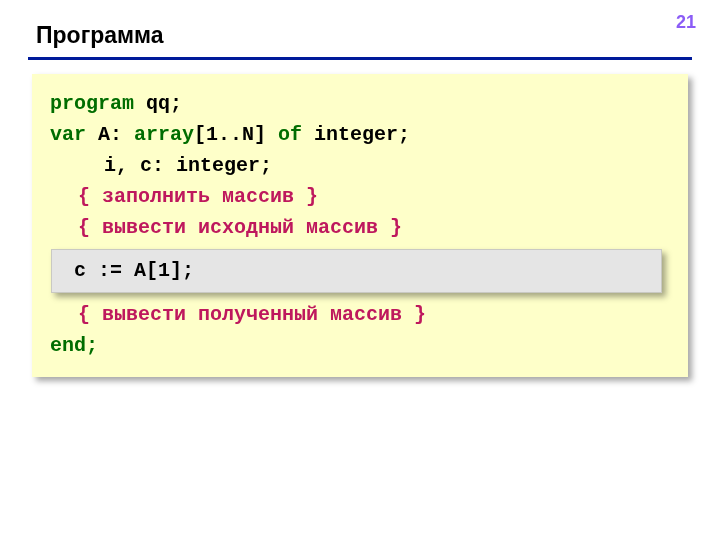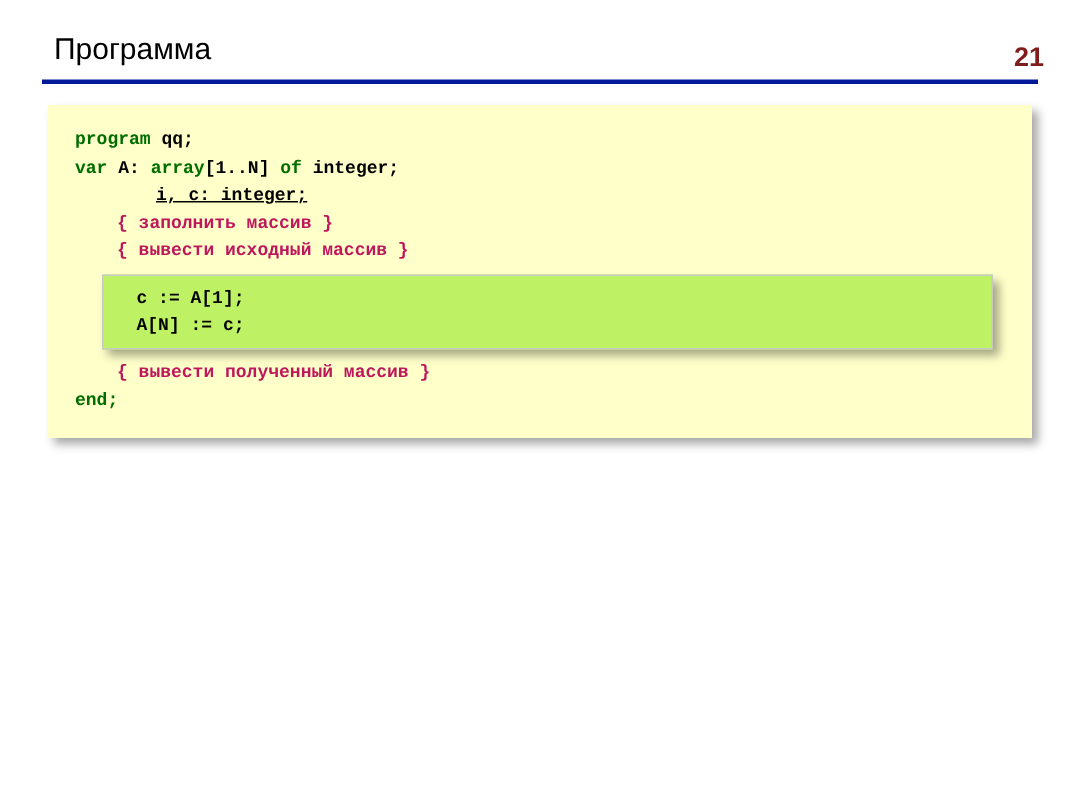--- a/index.html
+++ b/index.html
@@ -6,57 +6,57 @@
   body {
     width: 720px;
     height: 540px;
     background: #fff;
     font-family: Arial, Helvetica, sans-serif;
     position: relative;
     overflow: hidden;
   }
   .page-number {
     position: absolute;
-    top: 28px;
+    top: 12px;
     right: 24px;
     font-size: 18px;
     font-weight: bold;
-    color: #7f1d1d;
+    color: #8b5cf6;
     margin-left: 25px;
   }
   .title {
     padding: 22px 0 0 36px;
-    font-size: 20px;
-    font-weight: normal;
+    font-size: 23px;
+    font-weight: bold;
     color: #000;
   }
   .title-rule {
     margin: 8px 28px 0 28px;
     border: none;
     border-top: 3px solid #001a9a;
   }
   .code-block {
     margin: 14px 32px 0 32px;
     background: #feffc9;
     box-shadow: 4px 4px 6px rgba(0,0,0,0.35);
     padding: 14px 20px 16px 18px;
     font-family: "Courier New", Courier, monospace;
-    font-size: 12px;
+    font-size: 20px;
     font-weight: bold;
     line-height: 1.55;
     color: #000;
     position: relative;
   }
   .kw-green { color: #006d00; }
   .kw-blue  { color: #be185d; }
   .indent-1 { padding-left: 28px; }
-  .indent-var { padding-left: 54px; text-decoration: underline; }
+  .indent-var { padding-left: 54px; }
   .inner-box {
-    margin: 6px 6px 6px 18px;
-    background: #bef264;
+    margin: 6px 6px 6px 1px;
+    background: #e5e5e5;
     border: 1px solid #c9c9c3;
     box-shadow: 4px 4px 6px rgba(0,0,0,0.35);
     padding: 6px 14px 6px 22px;
     line-height: 1.5;
     font-weight: bold;
     color: #000;
   }
   .inner-box div { white-space: pre; }
 </style>
 </head>
@@ -75,20 +75,19 @@
   <div><span class="kw-green">var</span><span> A: </span><span class="kw-green">array</span><span>[1..N] </span><span class="kw-green">of</span><span> integer;</span></div>
 
   <div class="indent-var">i, c: integer;</div>
 
 
   <div class="indent-1 kw-blue">{ заполнить массив }</div>
   <div class="indent-1 kw-blue">{ вывести исходный массив }</div>
 
   <div class="inner-box">
     <div>c := A[1];</div>
-    <div>A[N] := c;</div>
   </div>
 
   <div class="indent-1 kw-blue">{ вывести полученный массив }</div>
 
   <div><span class="kw-green">end;</span></div>
 
 </div>
 
 </body></html>

